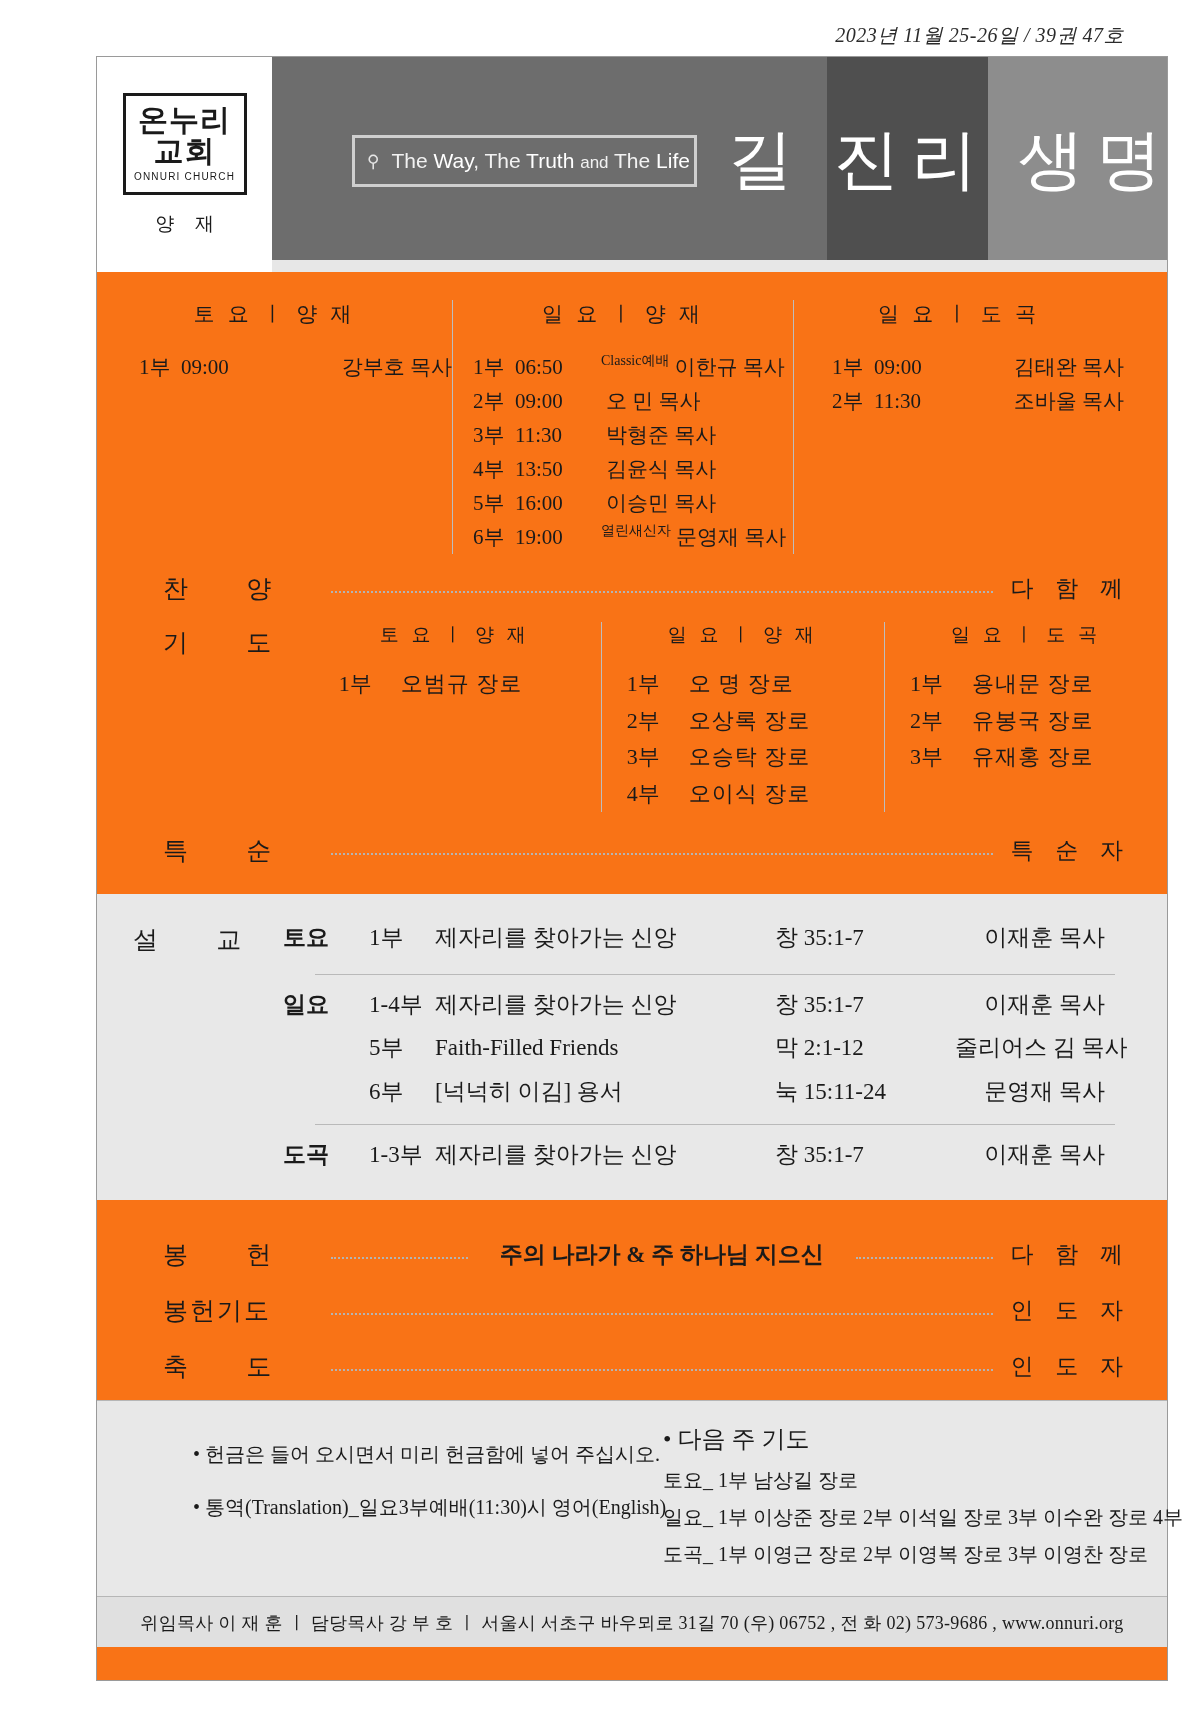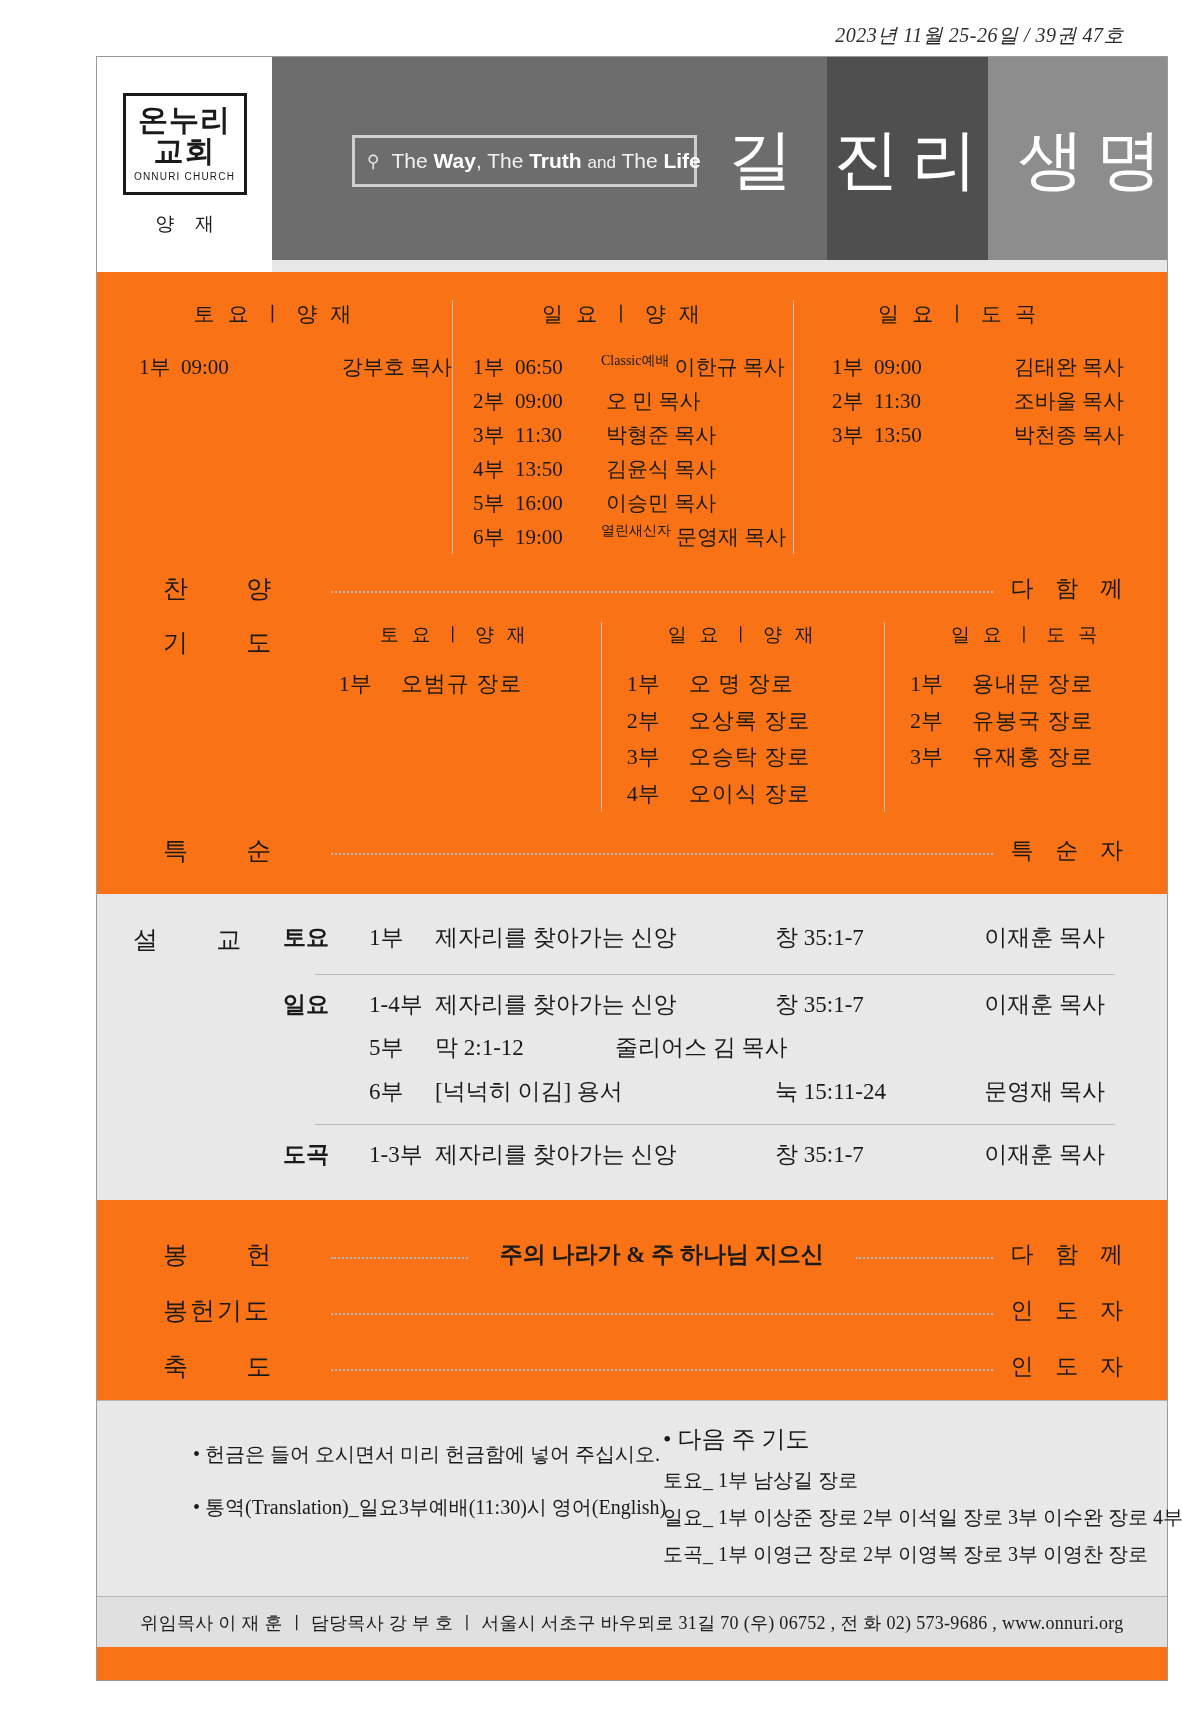--- a/index.html
+++ b/index.html
@@ -103,21 +103,21 @@
     align-items: center;
     box-sizing: border-box;
   }
   .way-text {
     font-family: "Liberation Sans", sans-serif;
     font-size: 21px;
     color: #f2f2f2;
     margin-left: 12px;
     white-space: nowrap;
   }
-  .way-text b { font-weight: bold; color:#ffffff; }
+  .way-text b { font-weight: normal; color:#ffffff; }
   .way-text .sm { font-size: 17px; }
   .search-glyph {
     color: #e6e6e6;
     font-size: 17px;
     margin-left: 12px;
   }
   .banner-title {
     position: absolute;
     left: 455px;
     top: 58px;
@@ -378,24 +378,20 @@
         <div class="svc-col c3">
           <div class="svc-head">일 요 ㅣ 도 곡</div>
           <div class="svc-line">
             <span class="svc-time"><span>1부</span>&nbsp; <span>09:00</span></span>
             <span class="svc-name">김태완 목사</span>
           </div>
           <div class="svc-line">
             <span class="svc-time"><span>2부</span>&nbsp; <span>11:30</span></span>
             <span class="svc-name">조바울 목사</span>
           </div>
-          <div class="svc-line">
-            <span class="svc-time"><span>3부</span>&nbsp; <span>13:50</span></span>
-            <span class="svc-name">박천종 목사</span>
-          </div>
         </div>
       </div>
 
       <div class="lrow">
         <span class="lbl">찬 양</span>
         <span class="dots"></span>
         <span class="right-text">다 함 께</span>
       </div>
 
       <div class="pray">
@@ -466,20 +462,21 @@
           <span class="sermon-day">일요</span>
           <span class="sermon-part">1-4부</span>
           <span class="sermon-title">제자리를 찾아가는 신앙</span>
           <span class="sermon-verse">창 35:1-7</span>
           <span class="sermon-pastor">이재훈 목사</span>
         </div>
         <div class="sermon-row">
           <span class="sermon-lbl"></span>
           <span class="sermon-day"></span>
           <span class="sermon-part">5부</span>
+          <span class="sermon-title">Faith-Filled Friends</span>
           <span class="sermon-verse">막 2:1-12</span>
           <span class="sermon-pastor">줄리어스 김 목사</span>
         </div>
         <div class="sermon-row">
           <span class="sermon-lbl"></span>
           <span class="sermon-day"></span>
           <span class="sermon-part">6부</span>
           <span class="sermon-title">[넉넉히 이김] 용서</span>
           <span class="sermon-verse">눅 15:11-24</span>
           <span class="sermon-pastor">문영재 목사</span>

